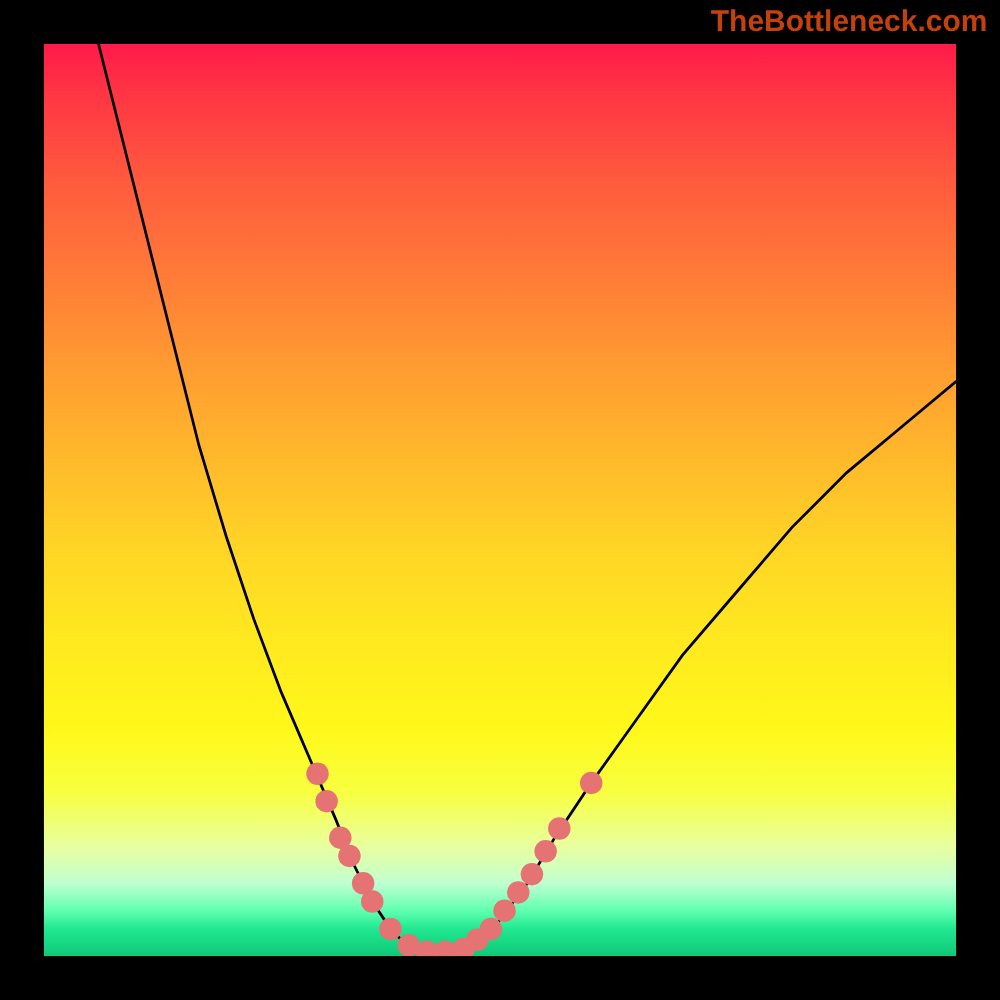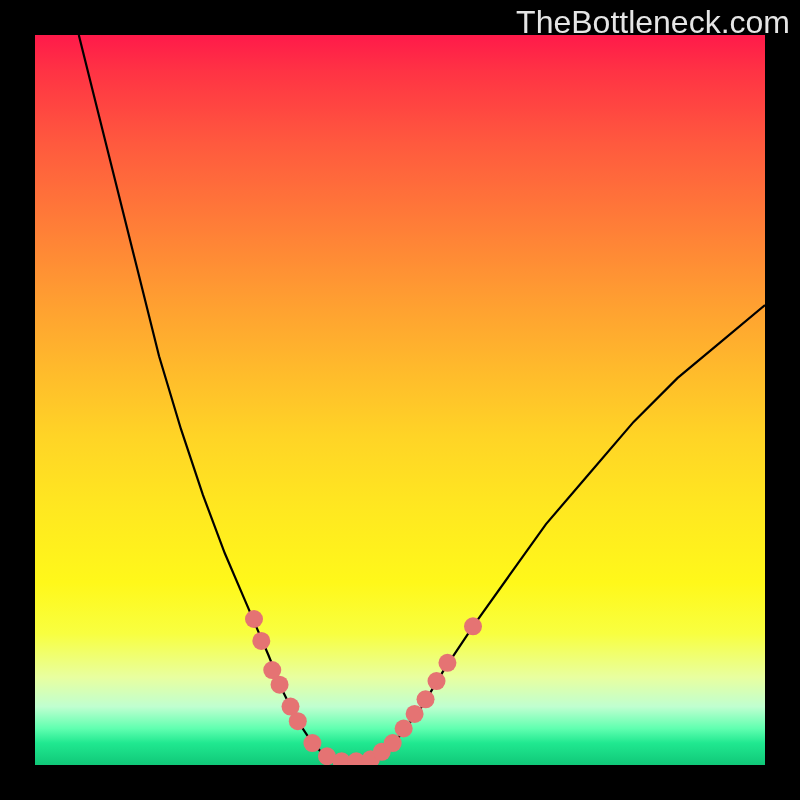--- a/index.html
+++ b/index.html
@@ -8,23 +8,23 @@
     width: 800px;
     height: 800px;
     background: #000;
     position: relative;
     font-family: Arial, sans-serif;
   }
   .watermark {
     position: absolute;
     top: 4px;
     right: 10px;
-    color: #e5e5e5;
-    font-size: 32px;
-    font-weight: normal;
+    color: #c2410c;
+    font-size: 24px;
+    font-weight: bold;
     z-index: 10;
   }
   .plot-area {
     position: absolute;
     left: 35px;
     top: 35px;
     width: 730px;
     height: 730px;
     overflow: hidden;
   }

